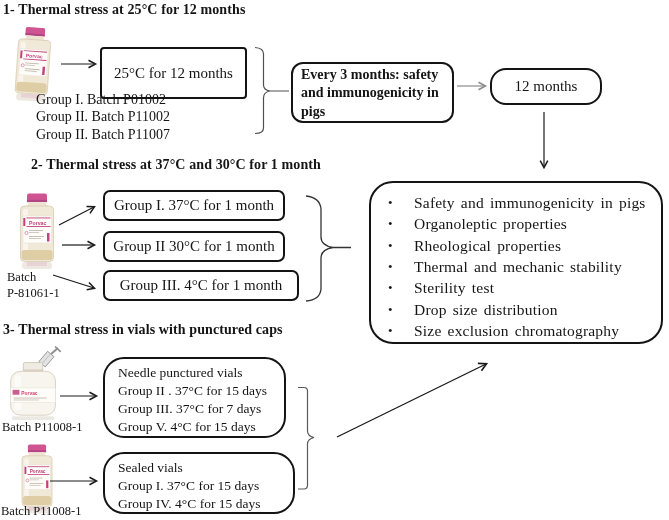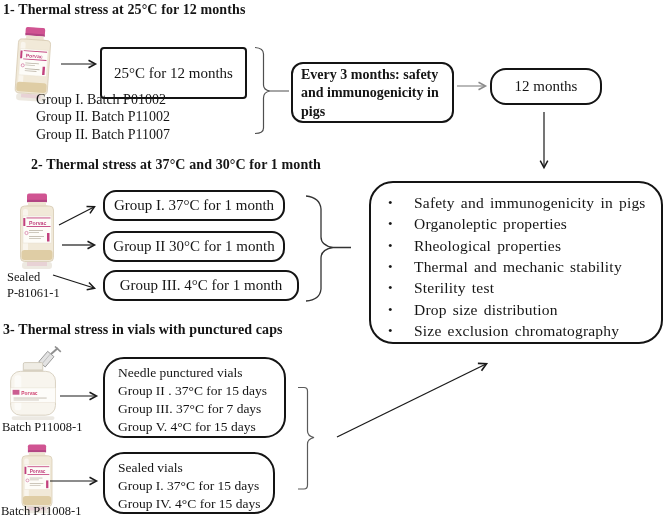--- a/index.html
+++ b/index.html
@@ -1,20 +1,20 @@
 <!DOCTYPE html>
 <html><head>
 <meta charset="utf-8">
 <style>
   html,body{margin:0;padding:0;background:#ffffff;}
   #fig{position:relative;width:669px;height:520px;background:#fff;overflow:hidden;
        font-family:"Liberation Serif",serif;color:#151515;}
   .abs{position:absolute;}
   .sec-title{font-weight:bold;font-size:14px;white-space:nowrap;letter-spacing:.1px;}
-  .rbox{position:absolute;background:#fff;border:2.4px solid #141414;border-radius:13px;
+  .rbox{position:absolute;background:#fff;border:2.4px solid #141414;border-radius:7px;
         box-sizing:border-box;display:flex;align-items:center;justify-content:center;
         font-size:15px;white-space:nowrap;}
   .rbox.lines{flex-direction:column;align-items:flex-start;justify-content:flex-start;
         font-size:13.5px;line-height:18px;padding:5px 4px 3px 13px;border-radius:21px;}
   .rbox.every3{font-size:14px;line-height:18.5px;padding:5px 5px 3px 8px;
         align-items:center;justify-content:flex-start;white-space:normal;border-radius:12px;font-weight:bold;}
   .rbox.bigbox{border-radius:24px;border-width:2.6px;flex-direction:column;
         align-items:stretch;justify-content:flex-start;padding-top:9px;}
   .brow{display:flex;align-items:center;height:21.7px;font-size:15.5px;
         letter-spacing:.2px;word-spacing:2px;padding-left:12px;}
@@ -89,21 +89,21 @@
     <rect x="12.5" y="33" width="24" height="0.9" fill="#c2417e"></rect>
     <rect x="15" y="37" width="14" height="0.8" fill="#b9b2a4"></rect>
     <rect x="15" y="39" width="10" height="0.8" fill="#c4bdb0"></rect>
     <rect x="15" y="43" width="15" height="0.8" fill="#b9b2a4"></rect>
     <rect x="15" y="45" width="12" height="0.8" fill="#c4bdb0"></rect>
     <circle cx="12.5" cy="40" r="1.6" fill="none" stroke="#c2417e" stroke-width="0.5"></circle>
     <rect x="33" y="40" width="2.5" height="8.5" fill="#c2417e"></rect>
   </svg>
 
   <div class="abs batch" style="left:7px;top:270px;">
-    <div>Sealed</div>
+    <div>Batch</div>
     <div>P-81061-1</div>
   </div>
 
   <div class="rbox" style="left:103px;top:190px;width:182px;height:31px;">
     <span>Group I. 37°C for 1 month</span>
   </div>
   <div class="rbox" style="left:103px;top:231px;width:182px;height:31px;">
     <span>Group II 30°C for 1 month</span>
   </div>
   <div class="rbox" style="left:103px;top:270px;width:196px;height:31px;">
@@ -191,21 +191,21 @@
     <rect x="15" y="43" width="15" height="0.8" fill="#b9b2a4"></rect>
     <rect x="15" y="45" width="12" height="0.8" fill="#c4bdb0"></rect>
     <circle cx="12.5" cy="40" r="1.6" fill="none" stroke="#c2417e" stroke-width="0.5"></circle>
     <rect x="33" y="40" width="2.5" height="8.5" fill="#c2417e"></rect>
   </svg>
 
   <div class="abs batch" style="left:1px;top:504px;">
     <div>Batch P11008-1</div>
   </div>
 
-  <div class="rbox lines" style="left:103px;top:452px;width:172px;height:62px;">
+  <div class="rbox lines" style="left:103px;top:452px;width:192px;height:62px;">
     <div>Sealed vials</div>
     <div>Group I. 37°C for 15 days</div>
     <div>Group IV. 4°C for 15 days</div>
   </div>
 
   <svg id="overlay" width="669" height="520" viewBox="0 0 669 520">
     <defs>
       <marker id="arrB" viewBox="0 0 10 10" refX="7.5" refY="5" markerWidth="9" markerHeight="9" orient="auto-start-reverse">
         <path d="M1.5,1.5 L8,5 L1.5,8.5" fill="none" stroke="#1a1a1a" stroke-width="1.4"></path>
       </marker>

